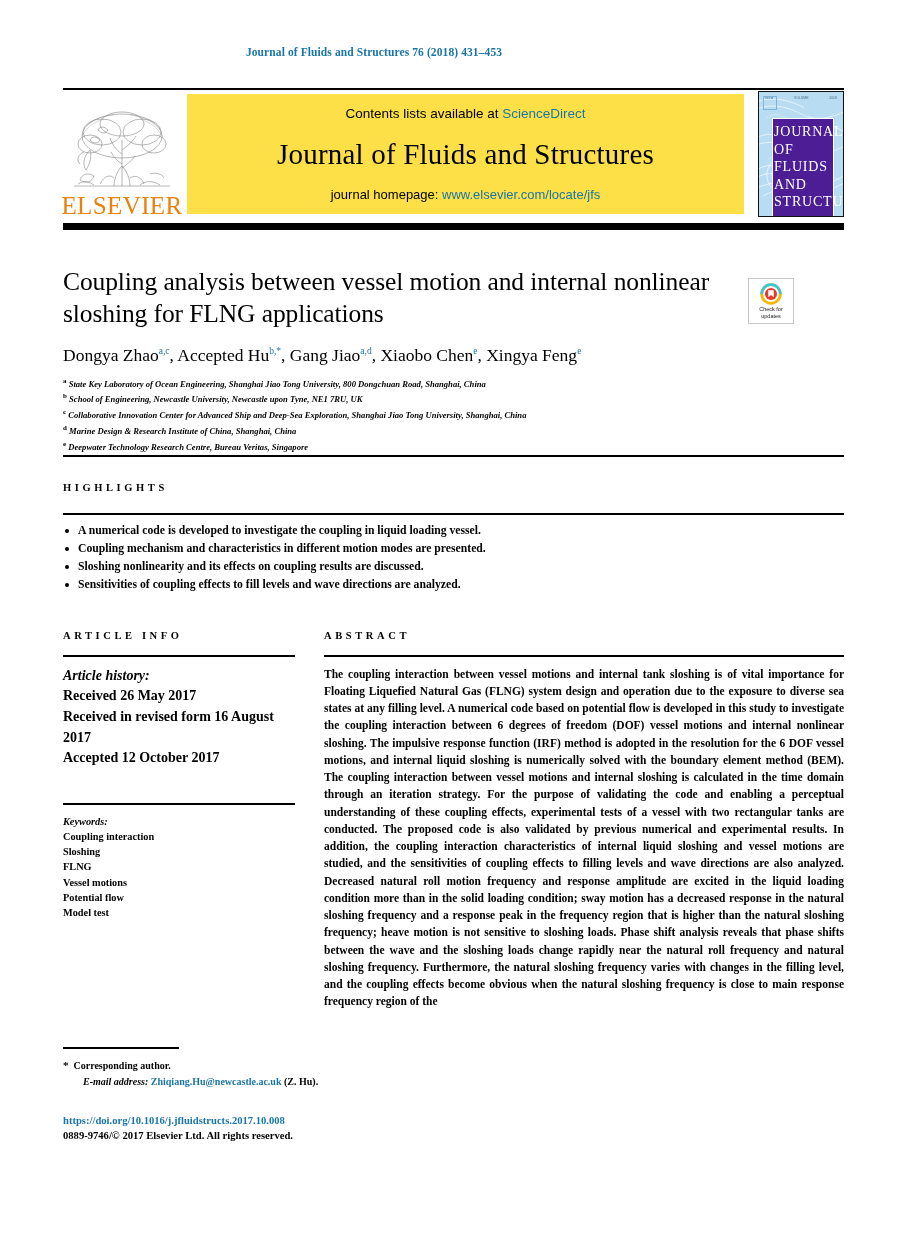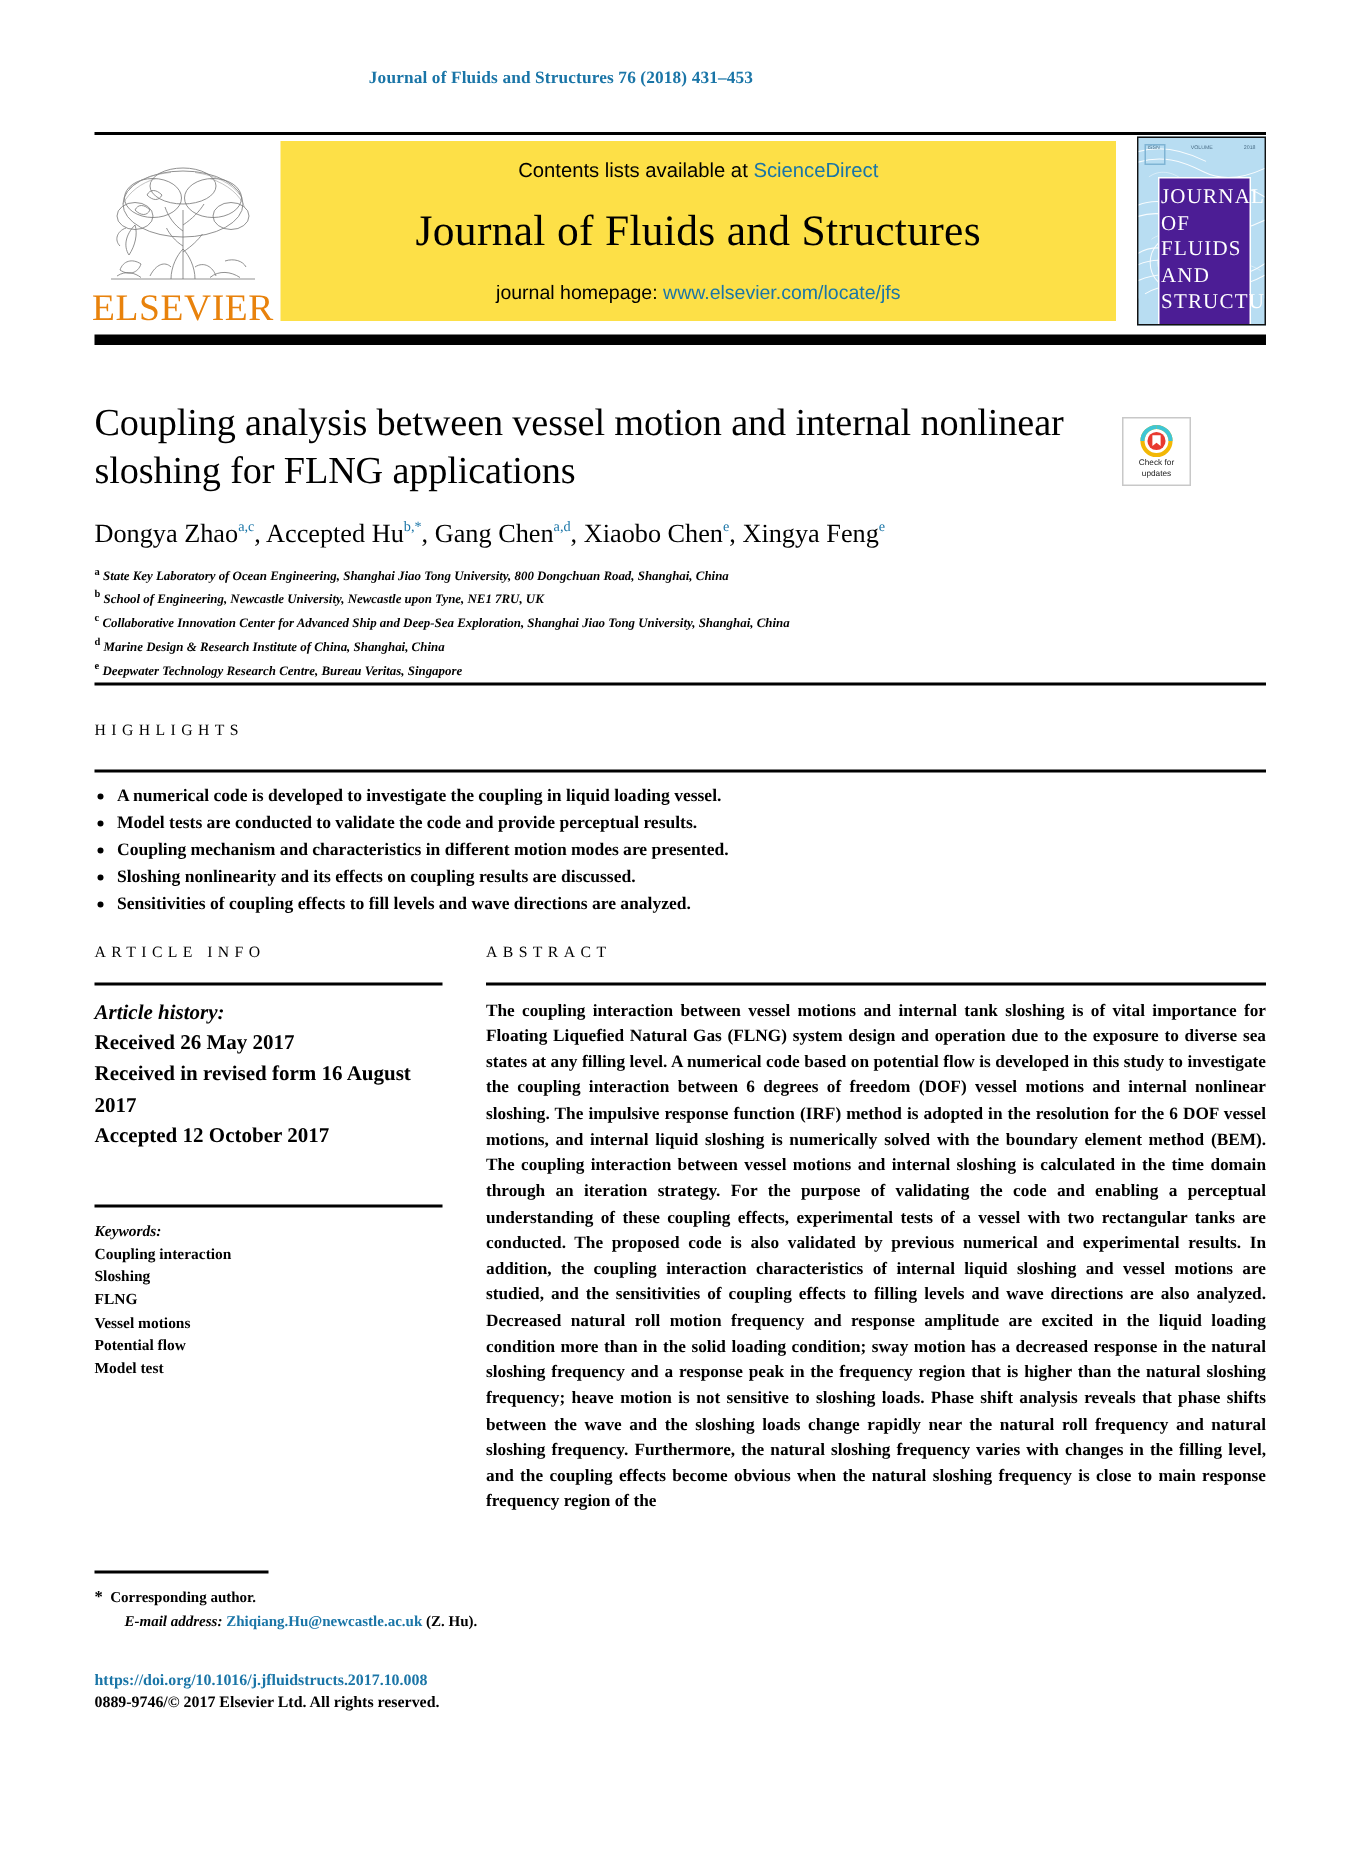--- a/index.html
+++ b/index.html
@@ -210,21 +210,21 @@
   
   .rule-thick {
     position: absolute;
     left: 63px;
     width: 781px;
     height: 2px;
     background: #000;
   }
   .sec-label {
     font-family: "Liberation Serif", serif;
-    font-weight: normal;
+    font-weight: bold;
     font-size: 10.5px;
     letter-spacing: 3.6px;
   }
   .highlights {
     position: absolute;
     left: 63px;
     top: 482px;
     width: 781px;
   }
   .hl-list {
@@ -434,42 +434,41 @@
       <div>Check for</div>
       <div>updates</div>
     </div>
   </div>
 
   <div class="titleblock">
     <h1 class="title">Coupling analysis between vessel motion and internal nonlinear sloshing for FLNG applications</h1>
     <div class="authors">
       <span><span>Dongya Zhao</span><sup>a,c</sup></span>,
       <span><span>Accepted Hu</span><sup><span>b,</span><span class="star">*</span></sup></span>,
-      <span><span>Gang Chen</span><sup>a,d</sup></span>,
+      <span><span>Gang Jiao</span><sup>a,d</sup></span>,
       <span><span>Xiaobo Chen</span><sup>e</sup></span>,
       <span><span>Xingya Feng</span><sup>e</sup></span>
     </div>
     <div class="affils">
       <div><sup>a</sup> <span>State Key Laboratory of Ocean Engineering, Shanghai Jiao Tong University, 800 Dongchuan Road, Shanghai, China</span></div>
       <div><sup>b</sup> <span>School of Engineering, Newcastle University, Newcastle upon Tyne, NE1 7RU, UK</span></div>
       <div><sup>c</sup> <span>Collaborative Innovation Center for Advanced Ship and Deep-Sea Exploration, Shanghai Jiao Tong University, Shanghai, China</span></div>
       <div><sup>d</sup> <span>Marine Design &amp; Research Institute of China, Shanghai, China</span></div>
       <div><sup>e</sup> <span>Deepwater Technology Research Centre, Bureau Veritas, Singapore</span></div>
     </div>
   </div>
 
   <div class="rule-thick" style="top:455px"></div>
   <div class="highlights">
     <div class="sec-label">HIGHLIGHTS</div>
   </div>
   <div class="rule-thick" style="top:513px"></div>
   <div style="position:absolute;left:63px;top:522px;width:781px;">
     <ul class="hl-list">
       <li>A numerical code is developed to investigate the coupling in liquid loading vessel.</li>
-      <li>Model tests are conducted to validate the code and provide perceptual results.</li>
       <li>Coupling mechanism and characteristics in different motion modes are presented.</li>
       <li>Sloshing nonlinearity and its effects on coupling results are discussed.</li>
       <li>Sensitivities of coupling effects to fill levels and wave directions are analyzed.</li>
     </ul>
   </div>
 
   <div class="infocol">
     <div class="sec-label">ARTICLE INFO</div>
     <div class="col-rule"></div>
     <div class="art-hist">

